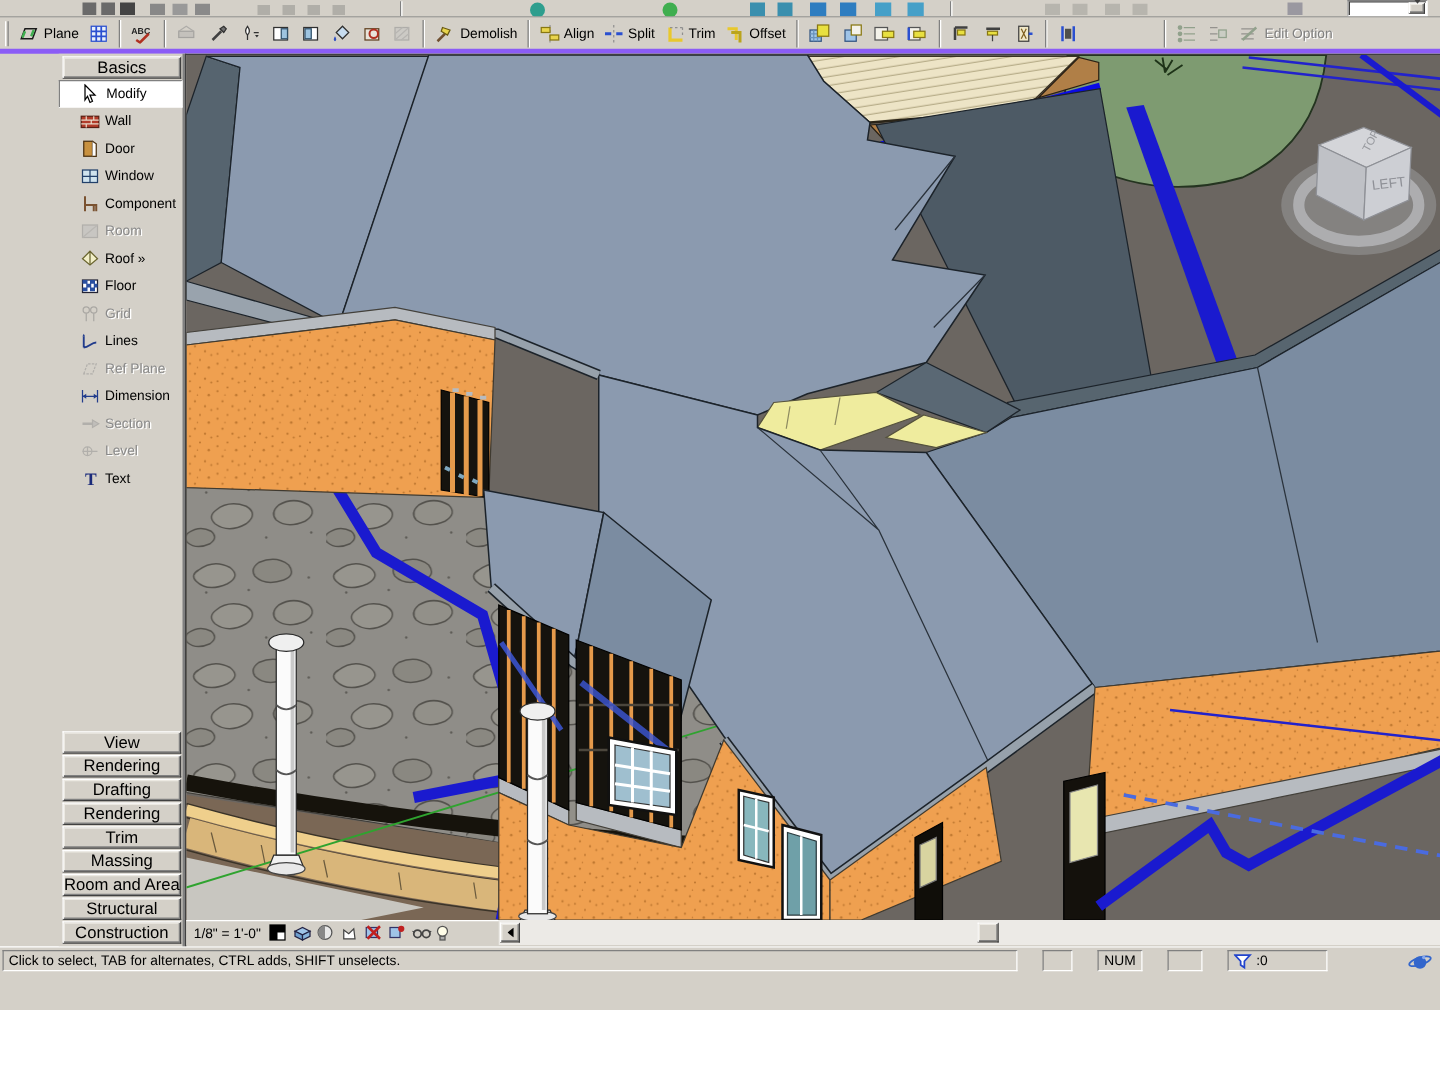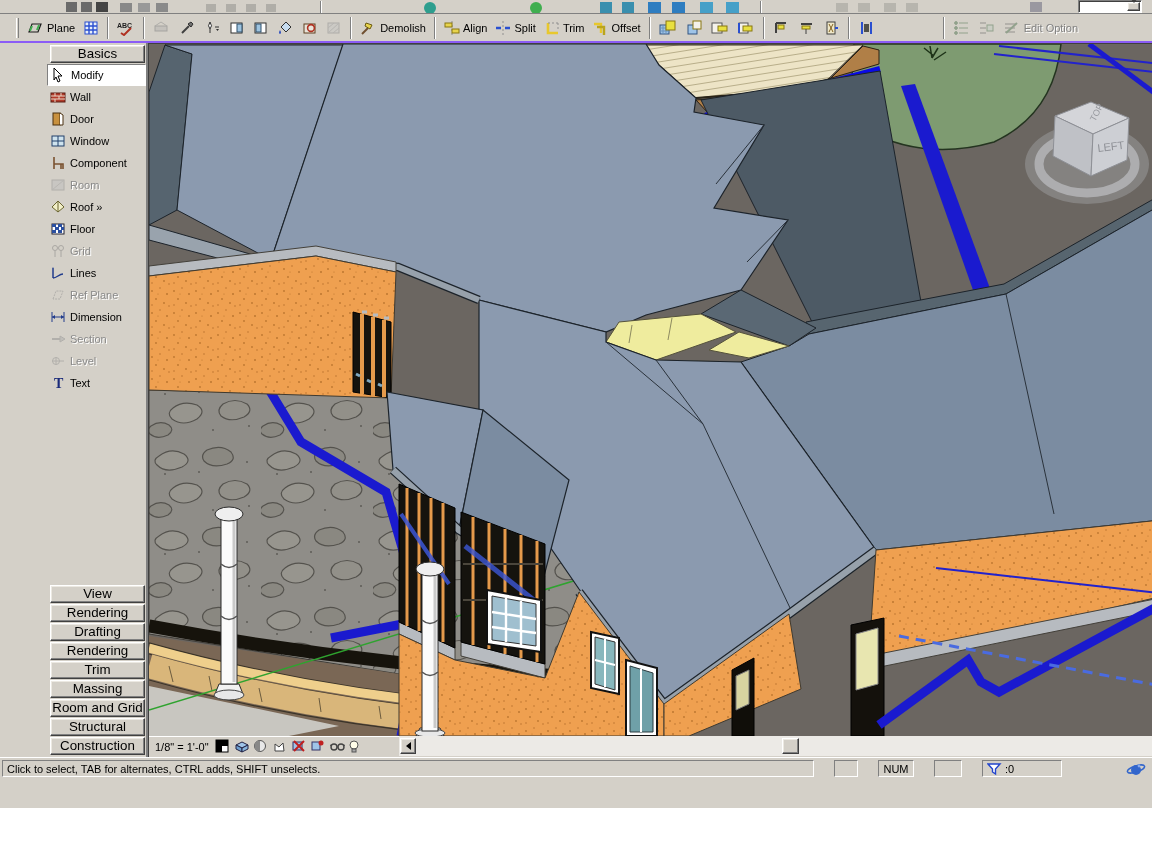--- a/index.html
+++ b/index.html
@@ -5,35 +5,35 @@
   * { margin:0; padding:0; box-sizing:border-box; }
   html,body { width:1152px; height:864px; background:#ffffff; font-family:"Liberation Sans", sans-serif; font-size:11px; color:#000; }
   #app { position:relative; width:1152px; height:808px; background:#d4d0c8; overflow:hidden; }
 
   
   .raised { border:1px solid; border-color:#ffffff #404040 #404040 #ffffff; box-shadow: inset -1px -1px 0 #808080, inset 1px 1px 0 #ece9e2; background:#d4d0c8; }
   .field  { background:#fff; border:1px solid; border-color:#808080 #ffffff #ffffff #808080; box-shadow: inset 1px 1px 0 #404040; }
 
   .tbrow { position:relative; display:flex; align-items:center; background:#d4d0c8; }
   #tb1 { height:14px; border-bottom:1px solid #808080; overflow:hidden; }
-  #tb2 { height:29px; border-bottom:2px solid #8b5cf6; padding-left:14px; }
+  #tb2 { height:29px; border-bottom:4px solid #8b5cf6; padding-left:2px; }
   #tb3 { height:29px; border-bottom:1px solid #808080; padding-left:4px; }
   .grip { width:3px; height:20px; margin:0 4px 0 2px; border-left:1px solid #fff; border-right:1px solid #808080; }
   .vsep { width:2px; height:22px; margin:0 4px; border-left:1px solid #808080; border-right:1px solid #ffffff; }
   .tbtn { display:flex; align-items:center; gap:3px; padding:2px 4px; height:24px; cursor:default; }
   .tbtn svg { display:block; }
   .tlabel { white-space:nowrap; }
   .disabled .tlabel, .dislabel { color:#808080; text-shadow:1px 1px 0 #fff; }
   .dimmed { opacity:.55; filter:grayscale(.6); }
 
   
   #main { display:flex; height:714px; }
   #sidebar { position:relative; width:101px; background:#d4d0c8; border-right:2px solid #808080; padding-top:2px;margin-left:47px; }
   .db-tab { display:block; width:95px; margin:0 2px 1px 3px; height:18px; text-align:center; line-height:16px; cursor:default; }
-  .db-item { display:flex; align-items:center; gap:4px; height:22px; padding-left:3px; cursor:default; }
+  .db-item { display:flex; align-items:center; gap:4px; height:22px; padding-left:17px; cursor:default; }
   .db-item .ic { width:16px; height:16px; flex:none; }
   .db-item.selected { background:#fff; border:1px solid; border-color:#808080 #fff #fff #808080; }
   .db-item.off { color:#8a8a8a; text-shadow:1px 1px 0 #fff; }
   .db-item.off .ic { opacity:.45; filter:grayscale(1); }
   #db-tabs { position:absolute; left:0; bottom:1px; width:100%; }
 
   
   #viewport { position:relative; width:1051px; height:714px; border-left:1px solid #404040; border-top:1px solid #404040; background:#d4d0c8; }
   #canvas { position:absolute; left:0; top:0; width:1031px; height:692px; overflow:hidden; background:#6B6661; }
   .sbtn { position:absolute; width:16px; height:16px; display:flex; align-items:center; justify-content:center; font-size:8px; color:#000; }
@@ -422,21 +422,21 @@
             <span>Text</span>
           </div>
         </div>
       <div id="db-tabs">
           <button class="db-tab raised">View</button>
           <button class="db-tab raised">Rendering</button>
           <button class="db-tab raised">Drafting</button>
           <button class="db-tab raised">Rendering</button>
           <button class="db-tab raised">Trim</button>
           <button class="db-tab raised">Massing</button>
-          <button class="db-tab raised">Room and Grid</button>
+          <button class="db-tab raised">Room and Area</button>
           <button class="db-tab raised">Structural</button>
           <button class="db-tab raised">Construction</button>
         </div>
     </div>
 
     <div id="viewport">
       <div id="canvas">
 
       <svg width="1031" height="692" viewBox="0 0 1031 692">
         <defs>

